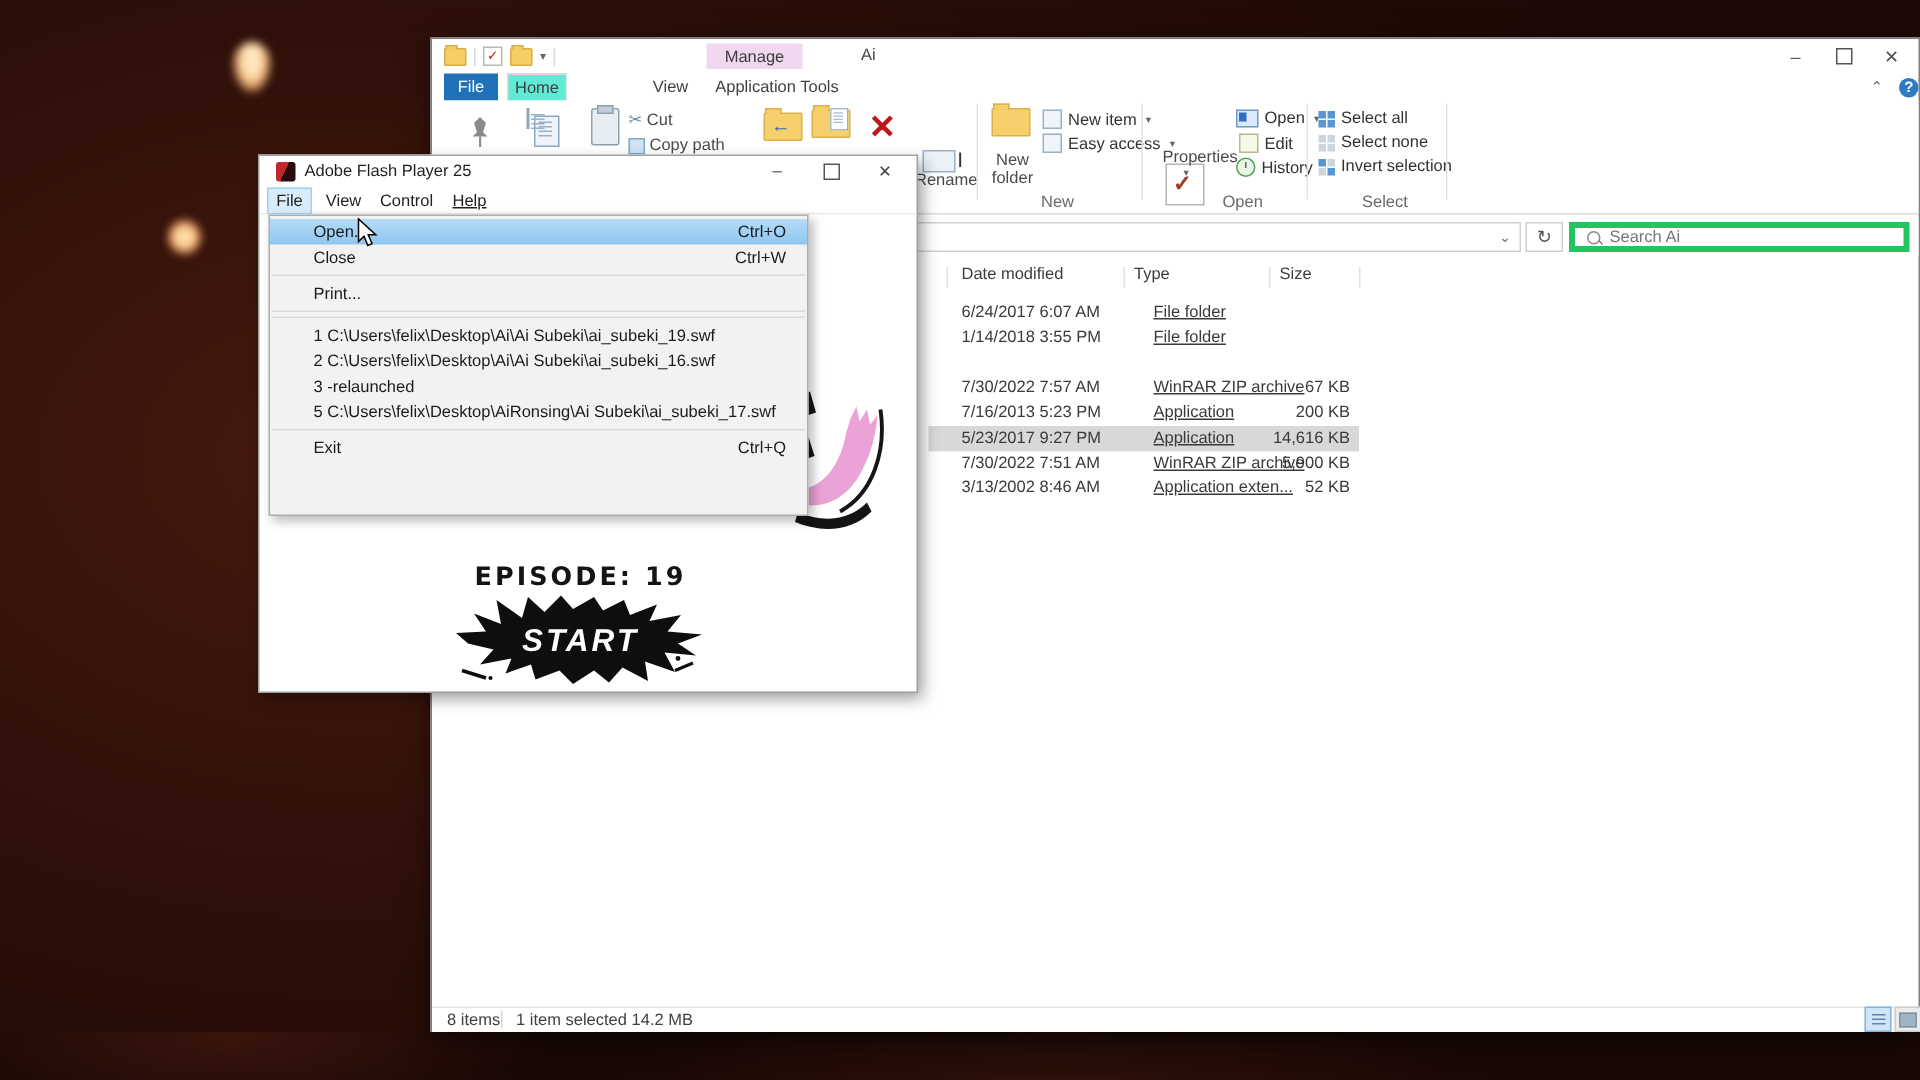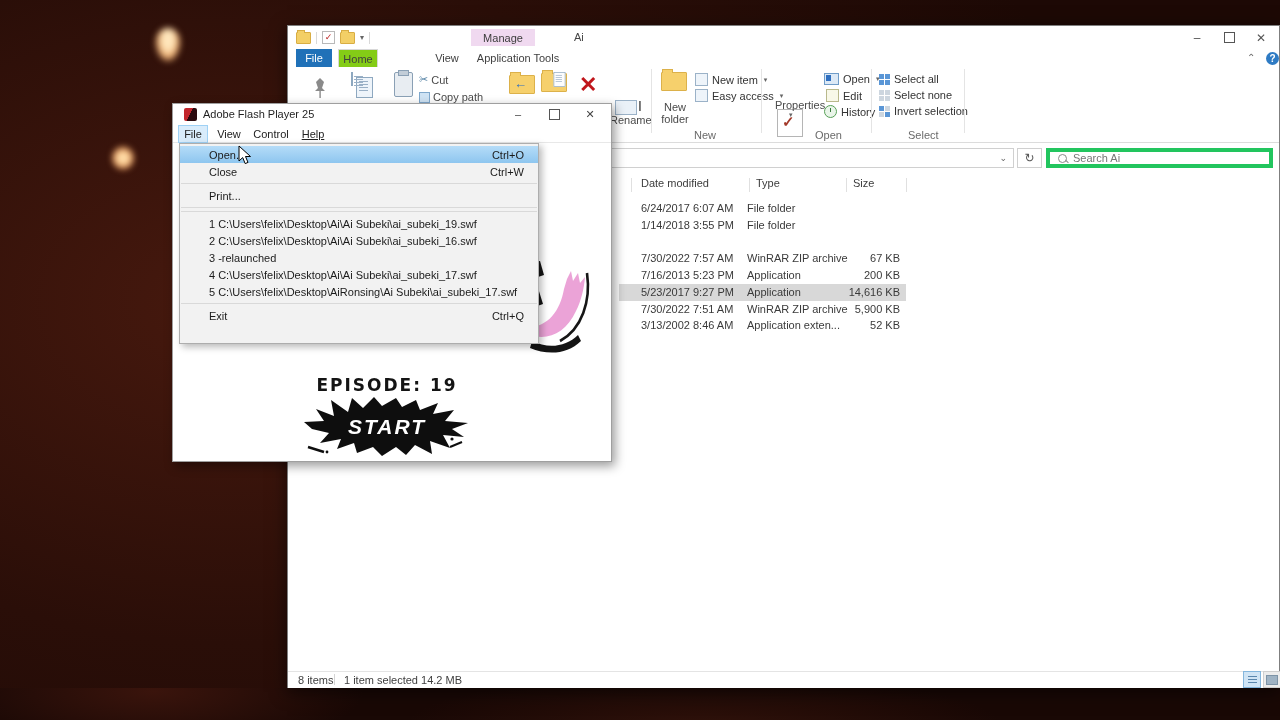--- a/index.html
+++ b/index.html
@@ -37,21 +37,21 @@
   .qat-check{width:11px;height:11px;background:#fff;border:1px solid #b9b9b9;color:#b22;font-size:9px;line-height:11px;text-align:center;}
   .qat-caret{color:#666;font-size:8px;}
   .capbtns{right:2px;top:0;display:flex;}
   .capbtn{width:32px;height:23px;display:flex;align-items:center;justify-content:center;color:#555;font-size:12px;}
   .max-glyph{width:9px;height:9px;border:1px solid #555;}
   .manage-label{left:183px;top:3px;width:64px;height:17px;background:#f0d9f0;color:#3c3c3c;
     display:flex;align-items:center;justify-content:center;}
   .tabrow{left:0;top:23px;width:100%;height:18px;}
   .tab{position:absolute;top:0;height:18px;display:flex;align-items:center;justify-content:center;color:#3f3f3f;}
   .tab-file{left:8px;width:36px;background:#2071b8;color:#fff;}
-  .tab-home{left:50px;width:40px;background:#84cc16;border:1px solid #d8d8d8;border-bottom:none;box-sizing:border-box;}
+  .tab-home{left:50px;width:40px;background:#5eead4;border:1px solid #d8d8d8;border-bottom:none;box-sizing:border-box;}
   .tab-share{left:112px;width:38px;margin-top:48px;}
   .tab-view{left:142px;width:34px;}
   .tab-app{left:183px;width:94px;}
   .collapse-caret{left:959px;top:3px;color:#666;font-size:10px;}
   .help-btn{left:978px;top:3px;width:13px;height:13px;border-radius:50%;background:#2e7bc4;color:#fff;
     font-size:10px;line-height:13px;text-align:center;font-weight:bold;}
   .ribbon{left:0;top:41px;width:100%;height:76px;background:#fff;border-bottom:1px solid #dcdcdc;box-sizing:border-box;}
   .ric{position:absolute;}
   .lbl{position:absolute;color:#4a4a4a;white-space:nowrap;}
   .grp{position:absolute;top:62px;color:#6a6a6a;}
@@ -108,21 +108,21 @@
   .search-box{position:absolute;left:758px;top:4px;width:227px;height:20px;border:4px solid #22c55e;
     box-sizing:border-box;display:flex;align-items:center;gap:6px;padding-left:8px;color:#767676;}
   .mag{width:7px;height:7px;border:1px solid #8a8a8a;border-radius:50%;position:relative;}
   .mag:after{content:"";position:absolute;left:6px;top:6px;width:4px;height:1px;background:#8a8a8a;transform:rotate(45deg);}
 
   .hdr{position:absolute;top:151px;height:16px;color:#3c3c3c;}
   .hsep{position:absolute;top:152px;width:1px;height:14px;background:#e0e0e0;}
   .frow{position:absolute;left:331px;width:287px;height:17px;}
   .frow.selected{background:#d8d8d8;}
   .c-date{position:absolute;left:22px;top:2px;color:#3a3a3a;}
-  .c-type{position:absolute;left:128px;top:2px;color:#3a3a3a;}
+  .c-type{position:absolute;left:150px;top:2px;color:#3a3a3a;text-decoration:underline;}
   .c-size{position:absolute;right:6px;top:2px;color:#3a3a3a;}
 
   .statusbar{left:0;top:645px;width:100%;height:17px;border-top:1px solid #e4e4e4;background:#fff;box-sizing:border-box;}
   .st-items{position:absolute;left:10px;top:2px;color:#3f3f3f;}
   .st-sep{position:absolute;left:46px;top:2px;width:1px;height:11px;background:#d5d5d5;}
   .st-sel{position:absolute;left:56px;top:2px;color:#3f3f3f;}
   .viewbtn{position:absolute;top:-1px;width:18px;height:17px;box-sizing:border-box;display:flex;align-items:center;justify-content:center;}
   .vb-details{left:955px;background:#cfe4f5;border:1px solid #84b6dd;}
   .vb-thumb{left:975px;background:#ececec;border:1px solid #cfcfcf;}
   .vb-lines{width:9px;height:9px;background:
@@ -413,23 +413,20 @@
       <div class="mi">
         <span class="mi-label">1 C:\Users\felix\Desktop\Ai\Ai Subeki\ai_subeki_19.swf</span>
       </div>
       <div class="mi">
         <span class="mi-label">2 C:\Users\felix\Desktop\Ai\Ai Subeki\ai_subeki_16.swf</span>
       </div>
       <div class="mi">
         <span class="mi-label">3 -relaunched</span>
       </div>
       <div class="mi">
-        <span class="mi-label">4 C:\Users\felix\Desktop\Ai\Ai Subeki\ai_subeki_17.swf</span>
-      </div>
-      <div class="mi">
         <span class="mi-label">5 C:\Users\felix\Desktop\AiRonsing\Ai Subeki\ai_subeki_17.swf</span>
       </div>
       <div class="msep"></div>
       <div class="mi">
         <span class="mi-label">Exit</span>
         <span class="mi-key">Ctrl+Q</span>
       </div>
     </div>
   </div>
 

